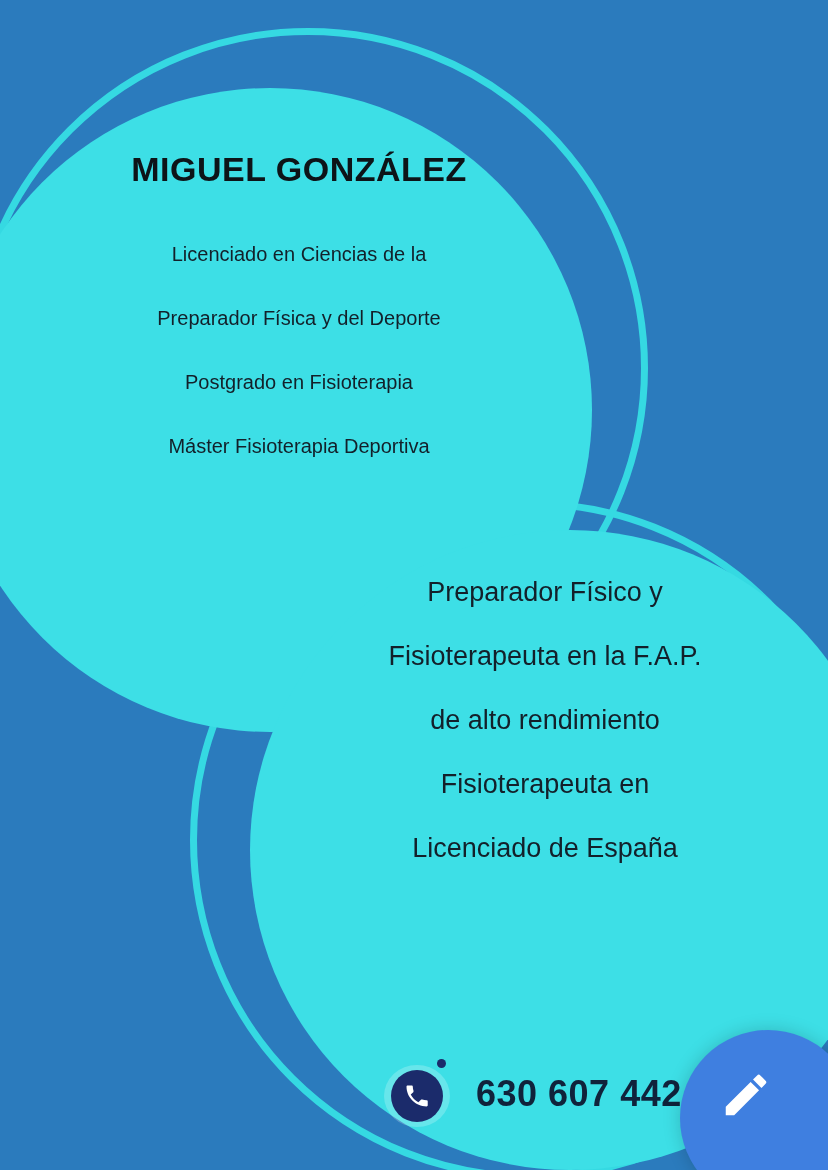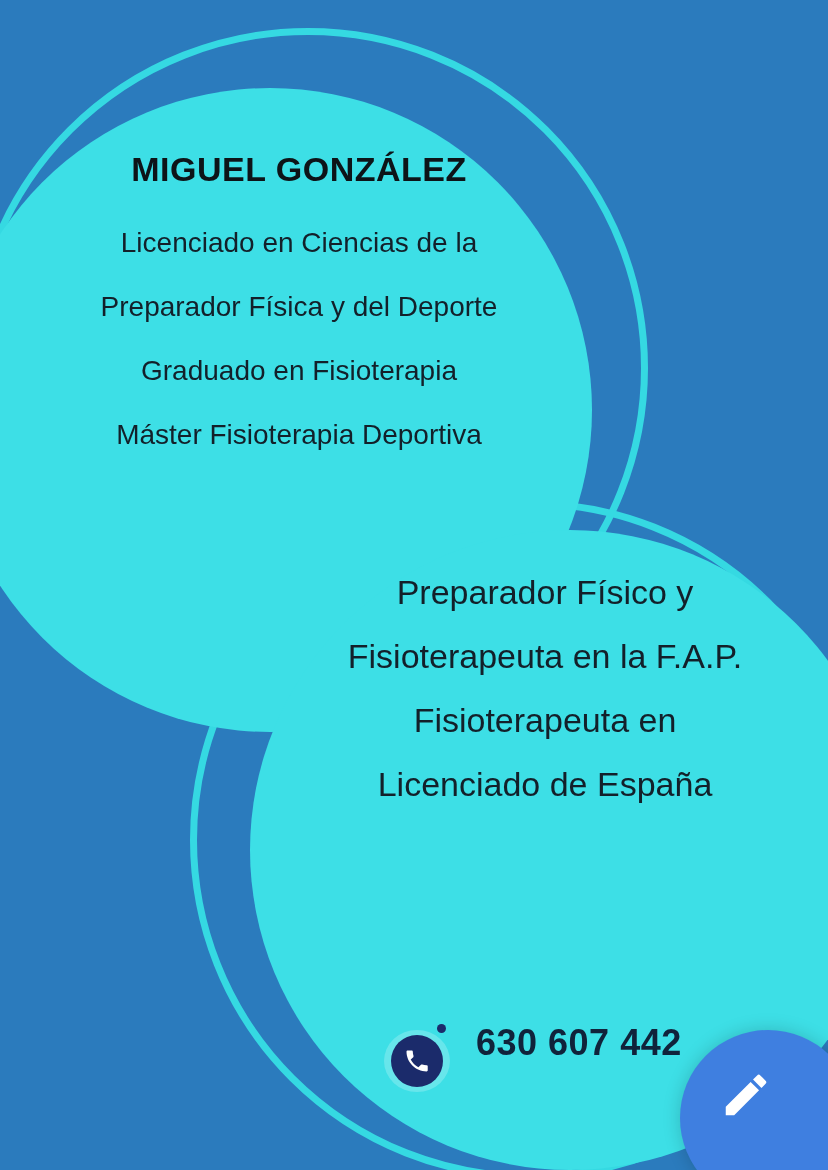--- a/index.html
+++ b/index.html
@@ -78,42 +78,42 @@
     left: 262px;
     top: 560px;
     width: 566px;
     text-align: center;
   }
 
   .name {
     font-size: 34px;
     font-weight: bold;
     letter-spacing: 0.5px;
-    margin-bottom: 22px;
+    margin-bottom: 33px;
     color: #0d1418;
   }
   .line {
-    font-size: 28px;
+    font-size: 20px;
     line-height: 64px;
     color: #13202a;
     white-space: nowrap;
   }
   #block-bottom .line {
-    font-size: 34px;
+    font-size: 27px;
     line-height: 64px;
   }
 
   
   #phone-row {
     position: absolute;
     left: 380px;
-    top: 1022px;
+    top: 1057px;
     width: 430px;
     display: flex;
-    align-items: flex-start;
+    align-items: center;
     gap: 22px;
   }
   .phone-badge {
     position: relative;
     width: 74px;
     height: 74px;
     flex: 0 0 74px;
   }
   .phone-badge .halo {
     position: absolute;
@@ -180,27 +180,28 @@
   <div class="ring ring-top"></div>
   <div class="ring ring-bottom"></div>
 
   <div class="blob blob-top"></div>
   <div class="blob blob-bottom"></div>
 
   <div class="text-block" id="block-top">
     <div class="name">MIGUEL GONZÁLEZ</div>
     <div class="line">Licenciado en Ciencias de la</div>
     <div class="line">Preparador Física y del Deporte</div>
-    <div class="line">Graduado en Fisioterapia</div>
+    <div class="line">Postgrado en Fisioterapia</div>
     <div class="line">Máster Fisioterapia Deportiva</div>
   </div>
 
   <div class="text-block" id="block-bottom">
     <div class="line">Preparador Físico y</div>
     <div class="line">Fisioterapeuta en la F.A.P.</div>
+    <div class="line">de alto rendimiento</div>
     <div class="line">Fisioterapeuta en</div>
     <div class="line">Licenciado de España</div>
   </div>
 
   <div id="phone-row">
     <div class="phone-badge">
       <div class="halo"></div>
       <div class="dot"></div>
       <div class="disc">
         <svg width="28" height="28" viewBox="0 0 24 24" aria-hidden="true">

